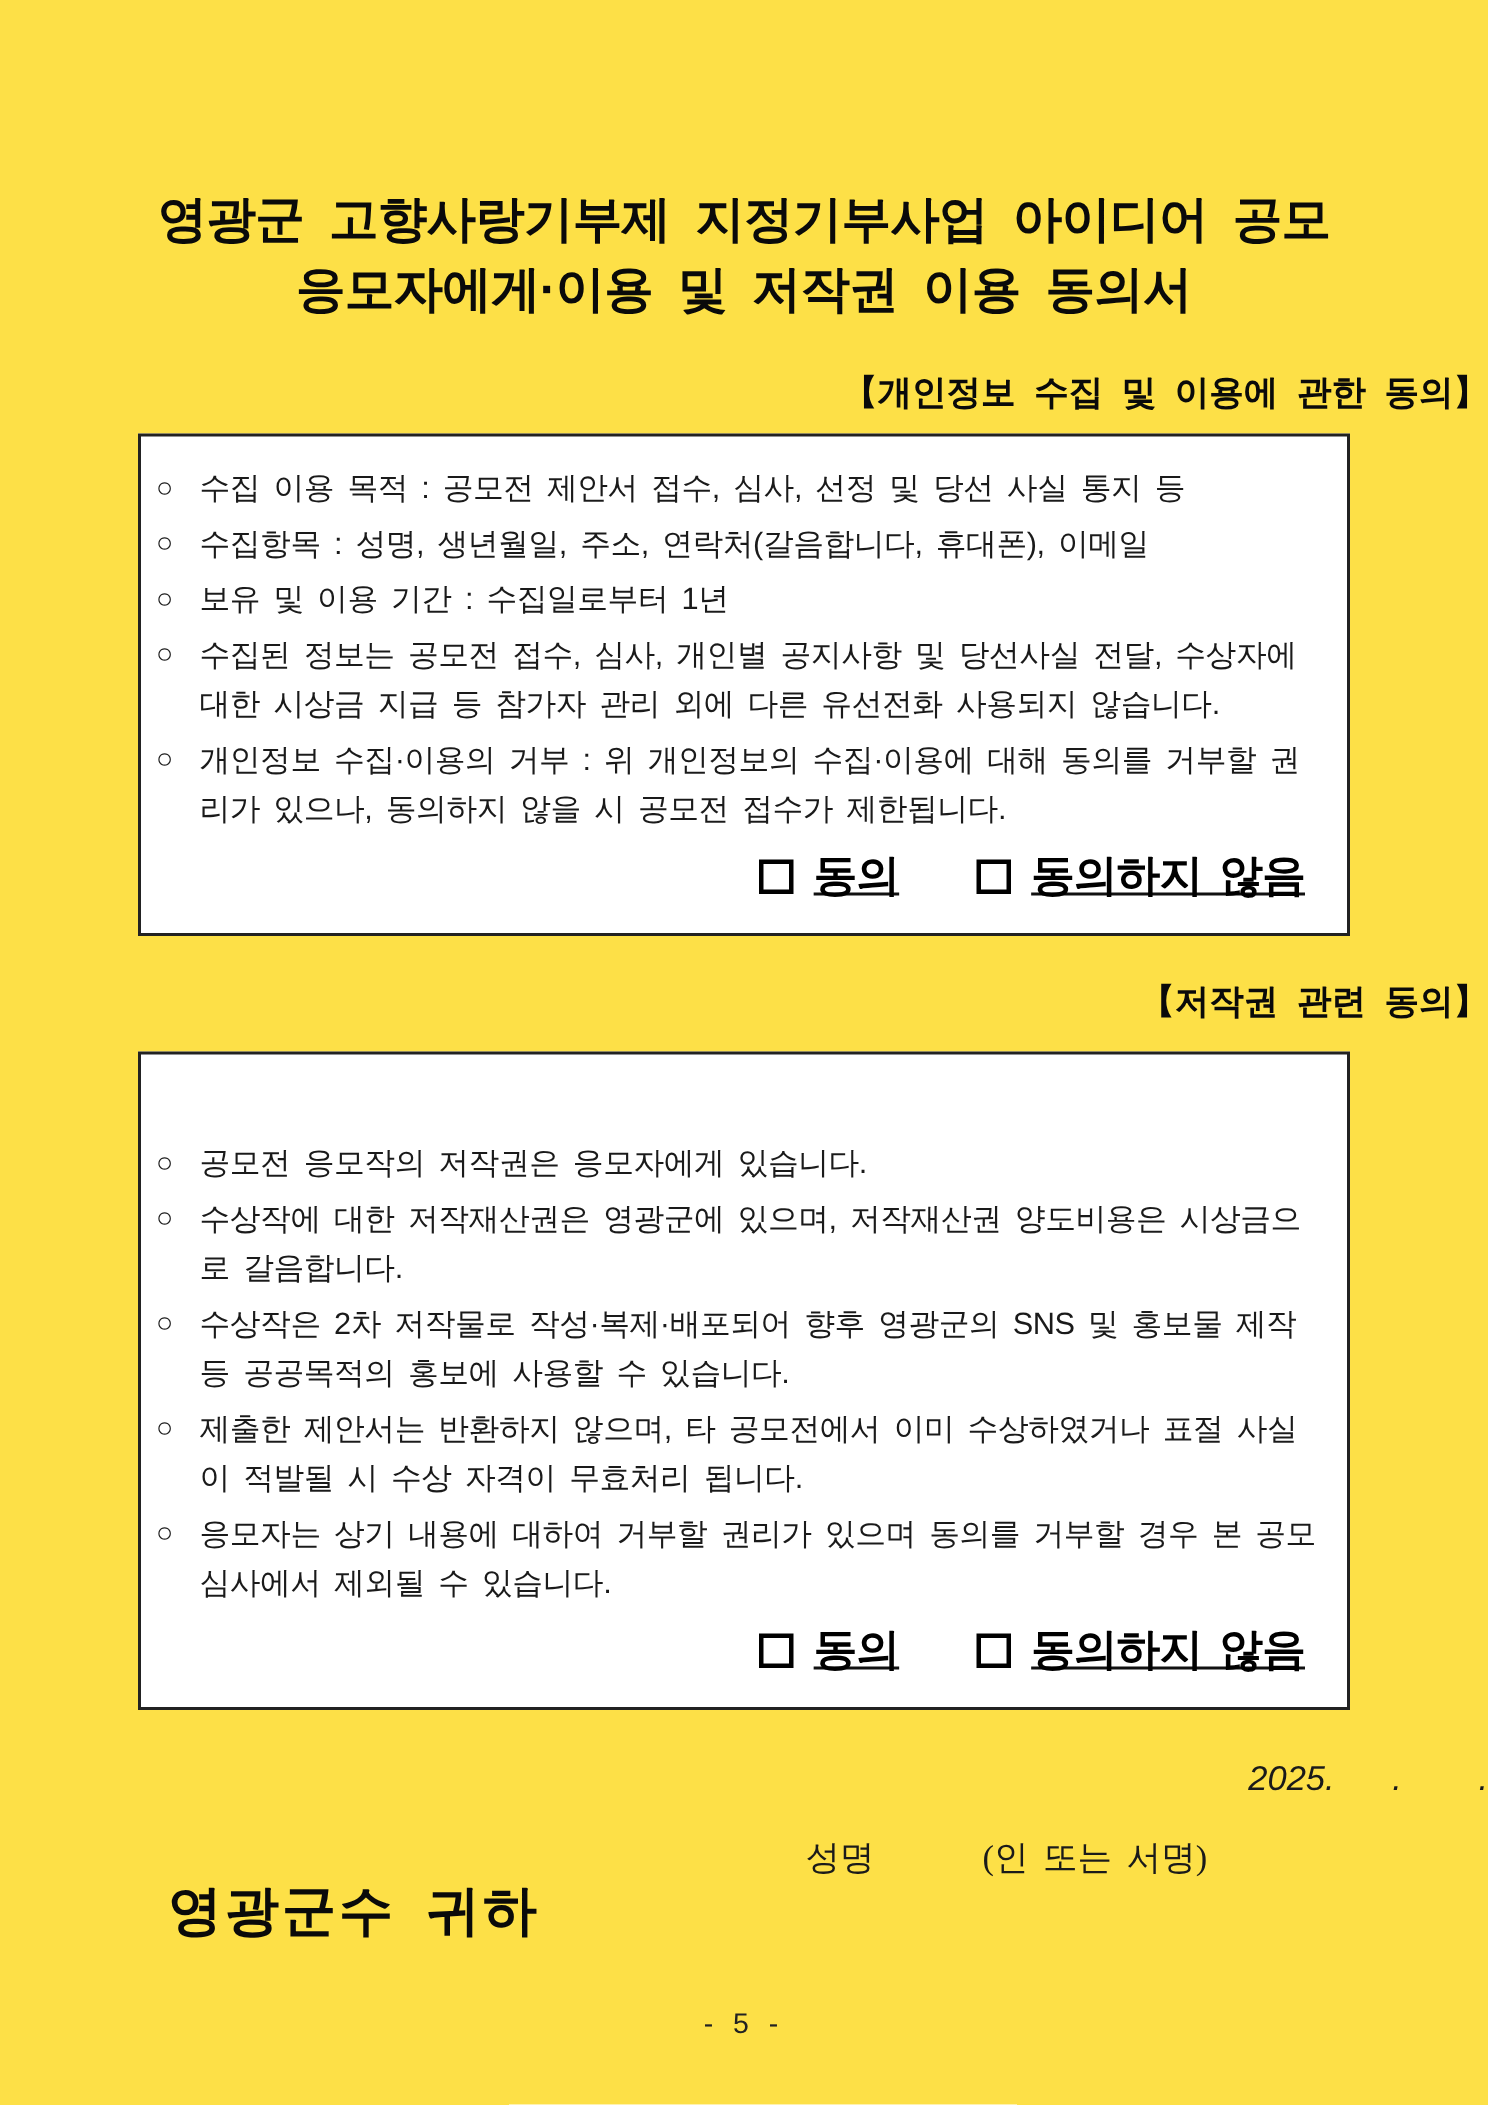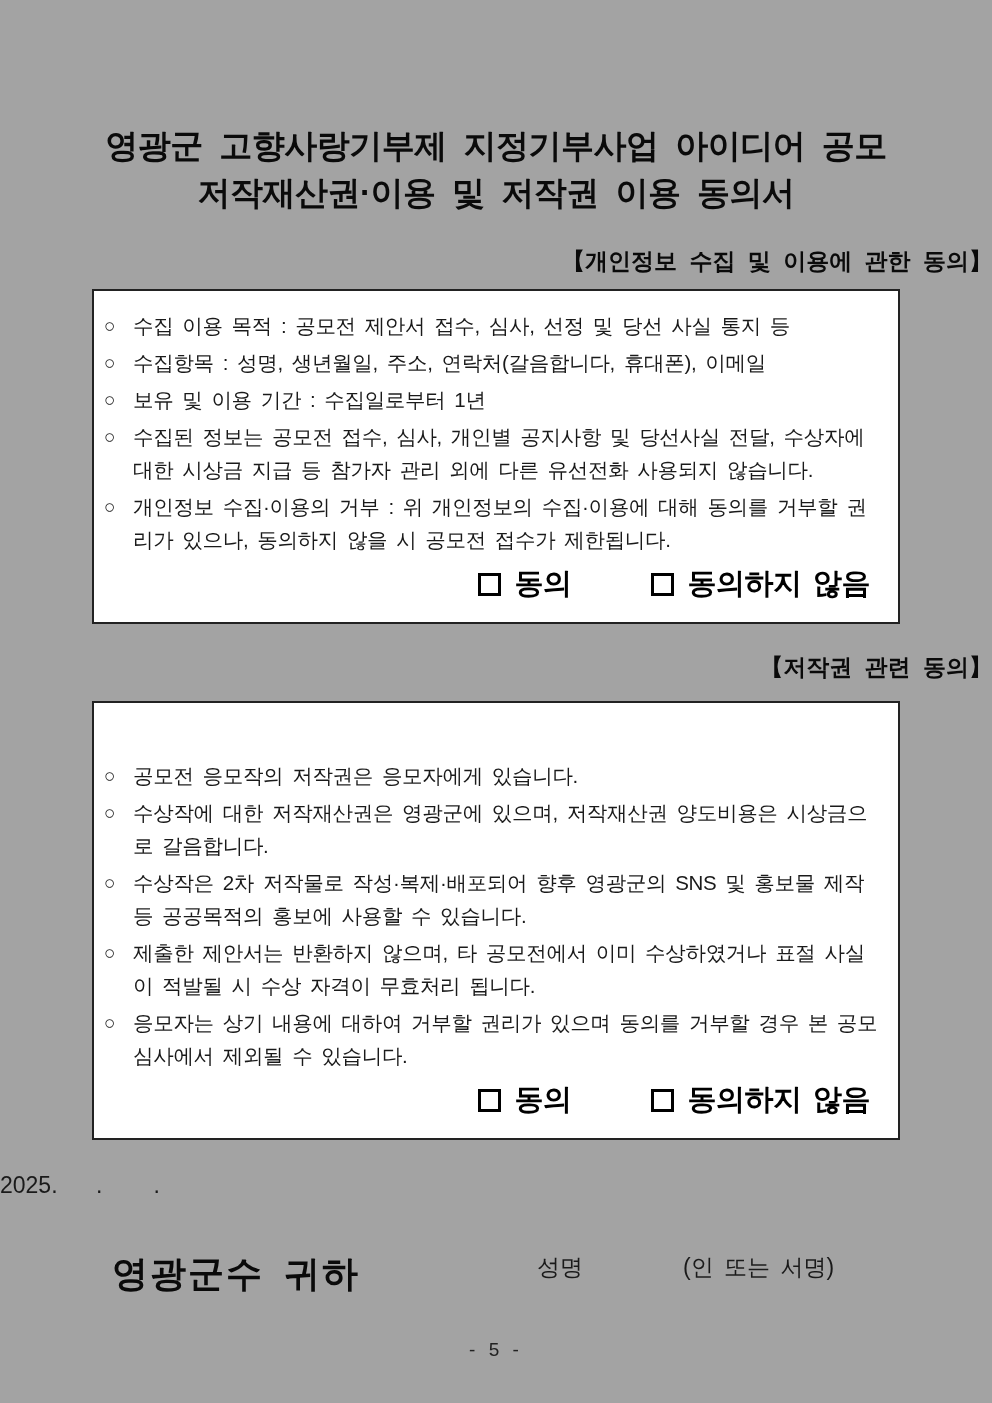--- a/index.html
+++ b/index.html
@@ -6,21 +6,21 @@
   html, body { background: #ffffff; }
   body {
     font-family: "Liberation Sans", "DejaVu Sans", sans-serif;
     color: #111111;
   }
   .page {
     position: relative;
     width: 992px;
     height: 1403px;
     margin: 0 auto;
-    background: #a3a3a3;
+    background: #fde047;
     overflow: hidden;
   }
   .doc-title {
     margin-top: 122px;
     text-align: center;
     font-size: 33px;
     font-weight: bold;
     line-height: 47px;
     letter-spacing: -0.5px;
     word-spacing: 8px;
@@ -60,23 +60,24 @@
     font-size: 20.5px;
     line-height: 33px;
     word-spacing: 3.5px;
     letter-spacing: -0.3px;
     color: #1a1a1a;
   }
   .agree-row {
     display: flex;
     justify-content: flex-end;
     align-items: center;
-    gap: 80px;
+    gap: 52px;
     padding-right: 14px;
     height: 48px;
+    text-decoration: underline;
   }
   .choice {
     display: inline-flex;
     align-items: center;
     cursor: pointer;
   }
   .cb {
     display: inline-block;
     width: 23px;
     height: 23px;
@@ -93,34 +94,36 @@
   }
   .footer {
     position: relative;
     width: 100%;
     height: 200px;
   }
   .date-line {
     position: absolute;
     top: 32px;
     width: 100%;
-    text-align: left;
+    text-align: right;
     font-size: 23px;
     white-space: pre;
     color: #1a1a1a;
+    font-style: italic;
   }
   .name-row {
     position: absolute;
-    top: 112px;
+    top: 83px;
     left: 537px;
     display: flex;
-    gap: 100px;
+    gap: 72px;
     font-size: 23px;
     word-spacing: 4px;
     color: #1a1a1a;
+    font-family: Liberation Serif, serif;
   }
   .recipient {
     position: absolute;
     top: 110px;
     left: 112px;
     font-size: 36px;
     font-weight: bold;
     letter-spacing: 2px;
     word-spacing: 8px;
     color: #0a0a0a;
@@ -136,21 +139,21 @@
     color: #222222;
   }
 </style>
 </head>
 <body>
 
 <div class="page">
 
   <div class="doc-title">
     <div>영광군 고향사랑기부제 지정기부사업 아이디어 공모</div>
-    <div>저작재산권·이용 및 저작권 이용 동의서</div>
+    <div>응모자에게·이용 및 저작권 이용 동의서</div>
   </div>
 
   <div class="section-heading first">【개인정보 수집 및 이용에 관한 동의】</div>
 
   <div class="consent-box">
     <div class="bullet">
       <span class="marker">○</span>
       <div class="btext">수집 이용 목적 : 공모전 제안서 접수, 심사, 선정 및 당선 사실 통지 등</div>
     </div>
     <div class="bullet">

